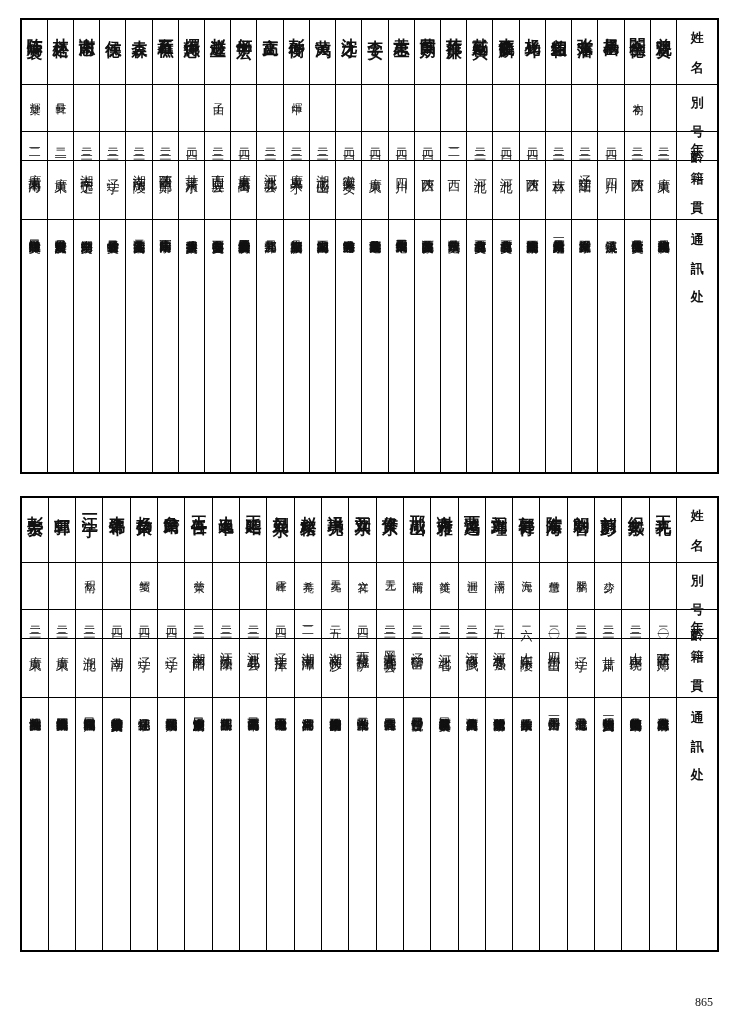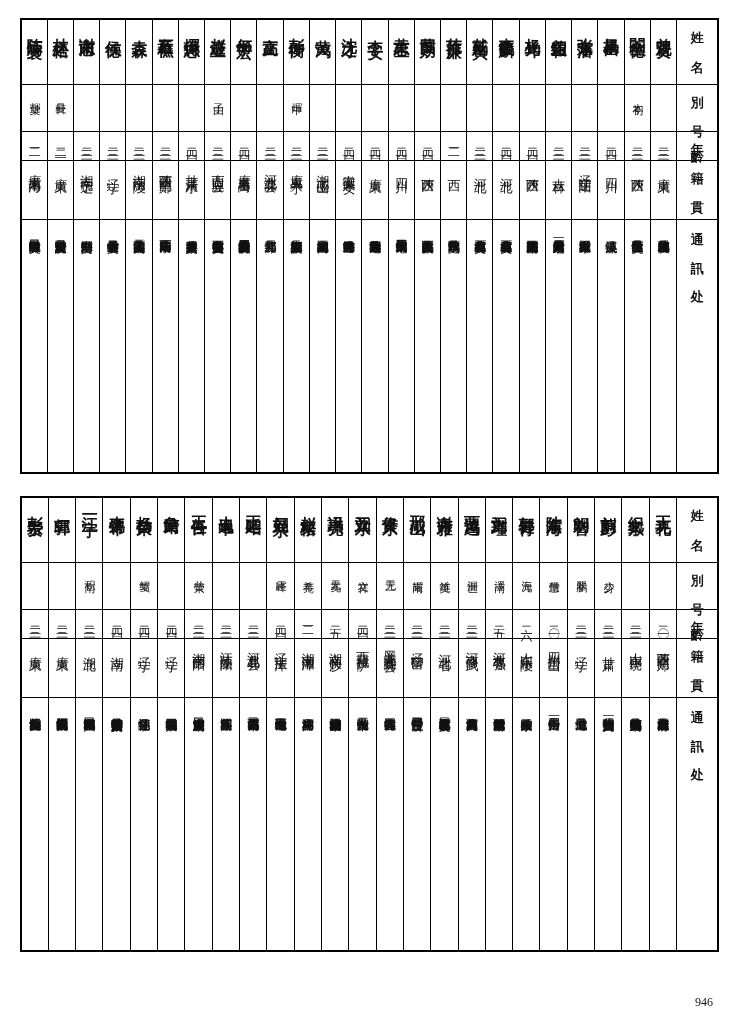--- a/index.html
+++ b/index.html
@@ -371,14 +371,14 @@
         <td><span class="v">四川營山外街十一号</span></td>
         <td><span class="v">威海卫港北街七号</span></td>
         <td><span class="v">兰州张俊街门一号刘明义轉</span></td>
         <td><span class="v">芜湖中庄县鹤河镇协泰德号轉刘家村</span></td>
         <td><span class="v">南郑城内府街内曾垻巷五号</span></td>
         <td class="label-cell hdr-label"><span class="v">通 訊 处</span></td>
       </tr>
     </tbody>
   </table>
 
-  <div class="footer">946</div>
+  <div class="footer">865</div>
 </div>
 
 </body></html>

